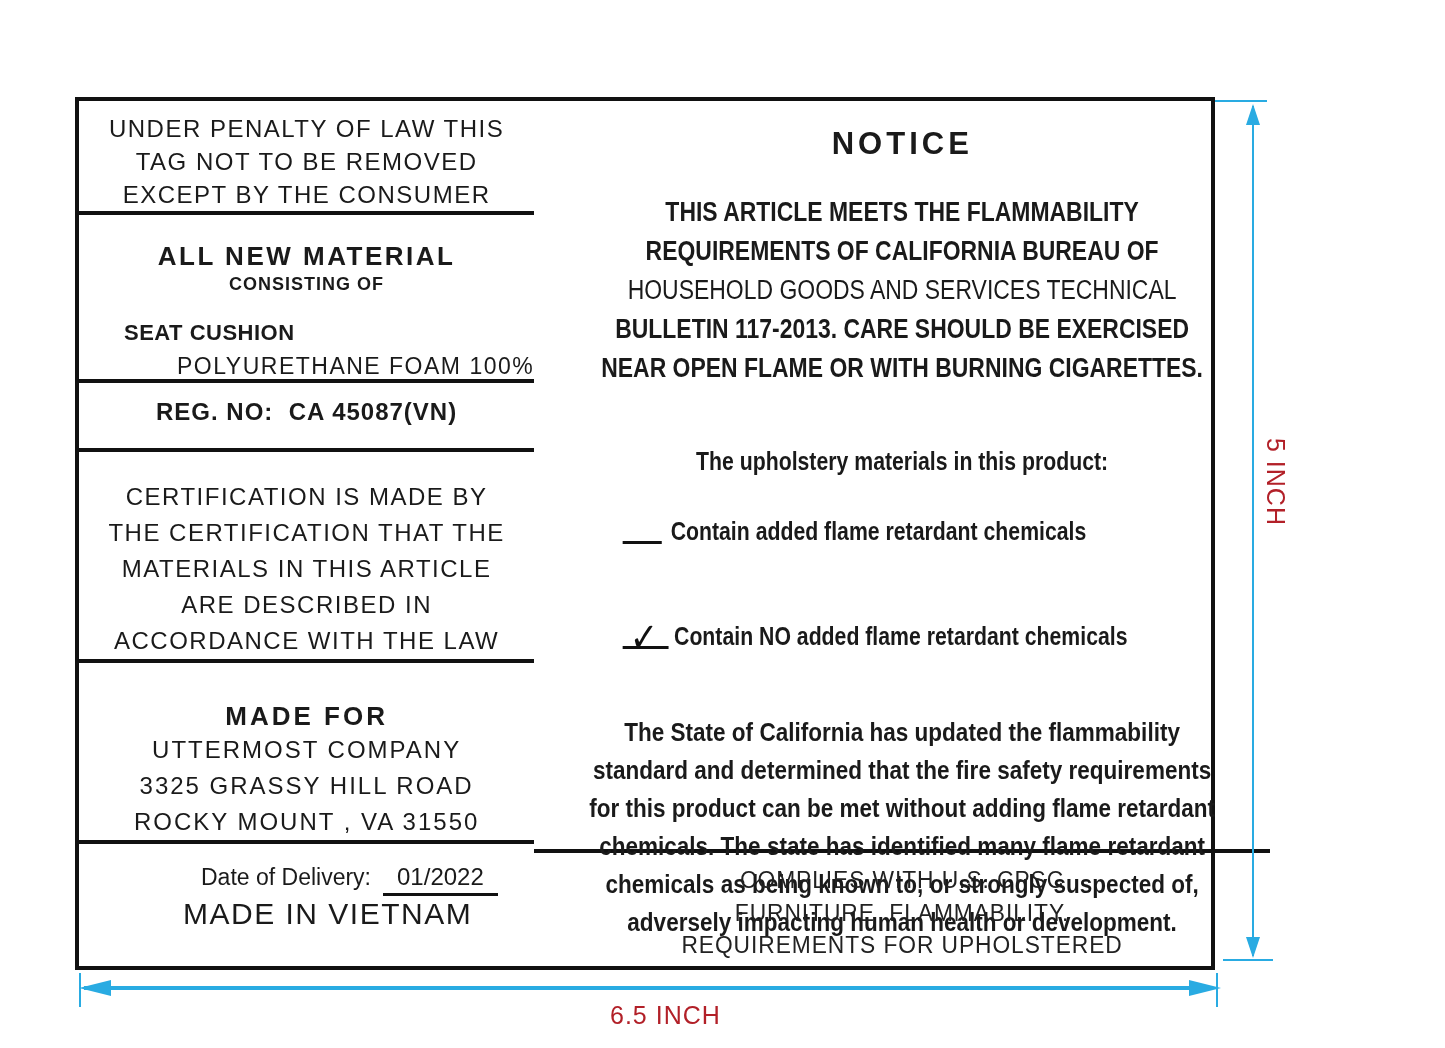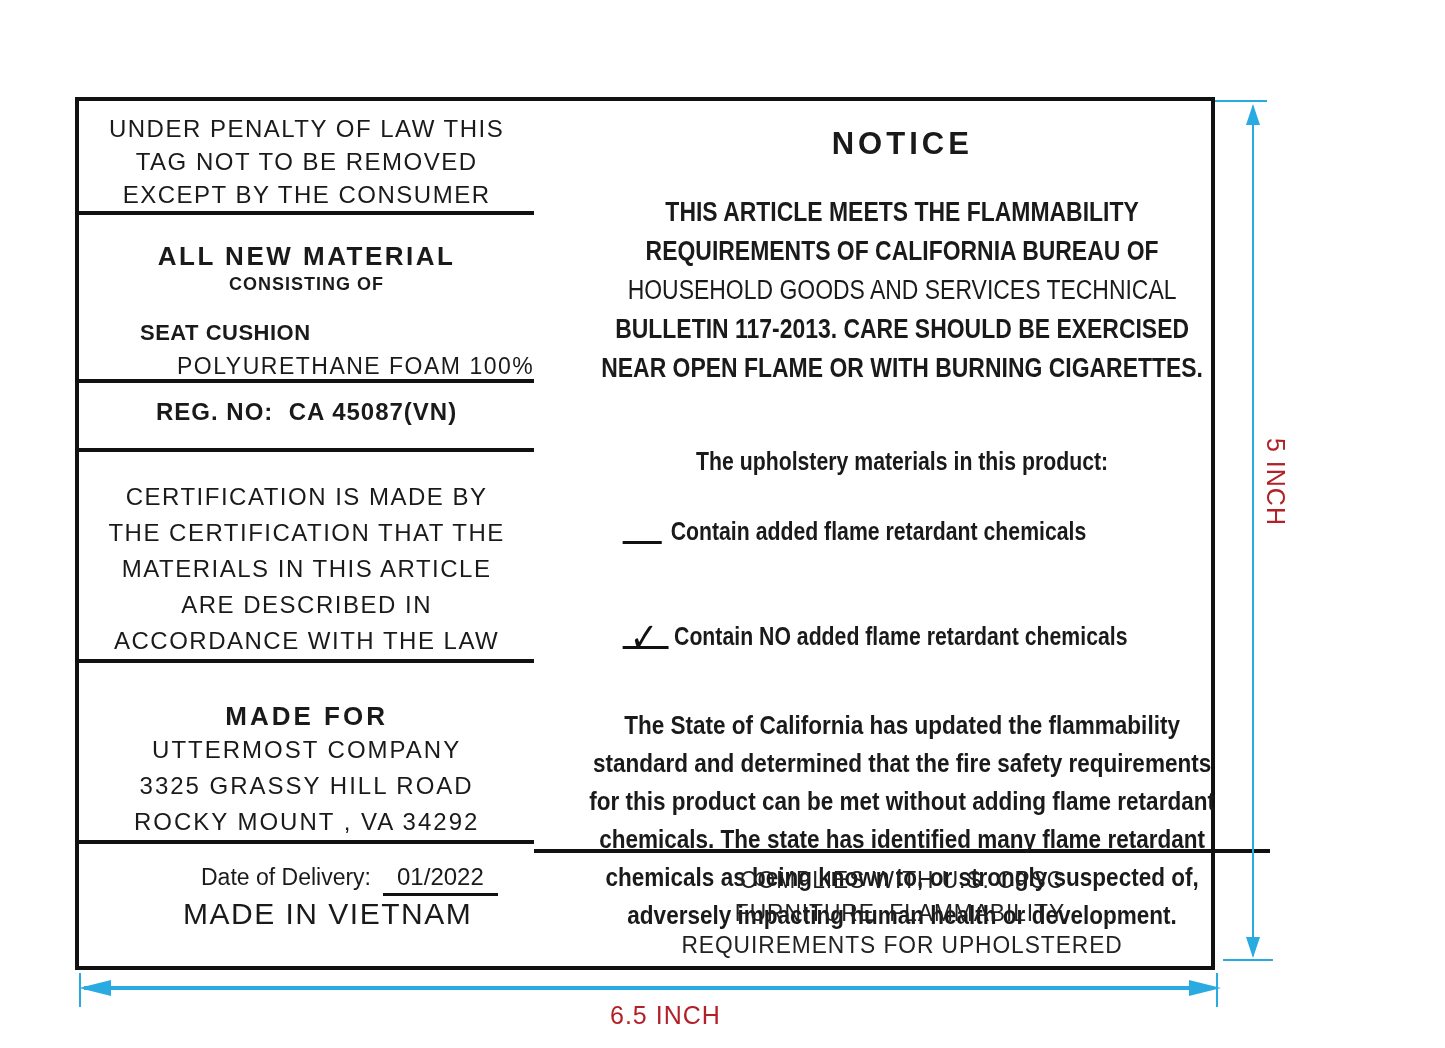--- a/index.html
+++ b/index.html
@@ -20,21 +20,21 @@
   .line { white-space:pre; }
   .c { text-align:center; }
 
   
   .sec-penalty { height:115px; padding-top:11px; }
   .penalty-line { font-size:24px; line-height:33px; letter-spacing:1.5px; }
 
   .sec-material { height:168px; }
   .mat-title { margin-top:26px; font-size:26px; font-weight:700; letter-spacing:2.5px; }
   .mat-sub   { margin-top:2px; font-size:18px; font-weight:700; letter-spacing:1px; }
-  .mat-item  { margin-top:25px; font-size:22px; font-weight:700; letter-spacing:.5px; padding-left:61px; }
+  .mat-item  { margin-top:25px; font-size:22px; font-weight:700; letter-spacing:.5px; padding-left:45px; }
   .mat-comp  { margin-top:7px; font-size:23px; letter-spacing:1.5px; padding-left:98px; }
 
   .sec-reg { height:75px; padding-top:15px; }
   .reg-line { font-size:24px; font-weight:700; letter-spacing:1px; }
 
   .sec-cert { height:225px; padding-top:27px; }
   .cert-line { font-size:24px; line-height:36px; letter-spacing:1.5px; }
 
   .sec-madefor { height:183px; padding-top:38px; }
   .mf-title { font-size:26px; font-weight:700; letter-spacing:3px; }
@@ -53,21 +53,21 @@
   .flam-line { font-size:27px; line-height:39px; font-weight:700; }
   .flam-group { margin-top:31px; }
   .w400 { font-weight:400; }
   .uph-heading { margin-top:56px; font-size:25px; font-weight:700; line-height:35px; }
   .opt-row { margin-left:30px; font-size:25px; font-weight:700; line-height:35px;
              transform:scaleX(.85); transform-origin:0 50%; white-space:pre; }
   .blank { display:inline-block; width:46px; height:3px; background:#111; vertical-align:-4px; margin-right:10px; position:relative; }
   .blank2 { width:54px; margin-right:6px; }
   .check { position:absolute; left:8px; bottom:-4px; font-size:40px; font-weight:700; line-height:0.8;
            color:#111; font-family:"DejaVu Sans", sans-serif; }
-  .ca-group { margin-top:17px; }
+  .ca-group { margin-top:24px; }
   .ca-line { font-size:26.5px; line-height:38px; font-weight:700; }
 
   .sec-cpsc { height:113px; padding-top:11px; }
   .cpsc-line { font-size:24.5px; line-height:32.5px; letter-spacing:1px; color:#222;
                transform:scaleX(.93); transform-origin:50% 50%; }
 
   
   .dim { position:absolute; }
   .tick-h { height:2px; background:#29ABE2; }
   .tick-v { width:2px; background:#29ABE2; }
@@ -113,21 +113,21 @@
         <div class="line c cert-line">THE CERTIFICATION THAT THE</div>
         <div class="line c cert-line">MATERIALS IN THIS ARTICLE</div>
         <div class="line c cert-line">ARE DESCRIBED IN</div>
         <div class="line c cert-line">ACCORDANCE WITH THE LAW</div>
       </div>
 
       <div class="sec sec-madefor">
         <div class="line c mf-title">MADE FOR</div>
         <div class="line c mf-line">UTTERMOST COMPANY</div>
         <div class="line c mf-line">3325 GRASSY HILL ROAD</div>
-        <div class="line c mf-line">ROCKY MOUNT , VA 34292</div>
+        <div class="line c mf-line">ROCKY MOUNT , VA 31550</div>
       </div>
 
       <div class="sec sec-delivery last">
         <div class="del-row">
           <span class="line">Date of Delivery:</span><span class="line del-value">01/2022</span>
         </div>
         <div class="line c del-origin">MADE IN VIETNAM</div>
       </div>
 
     </div>

